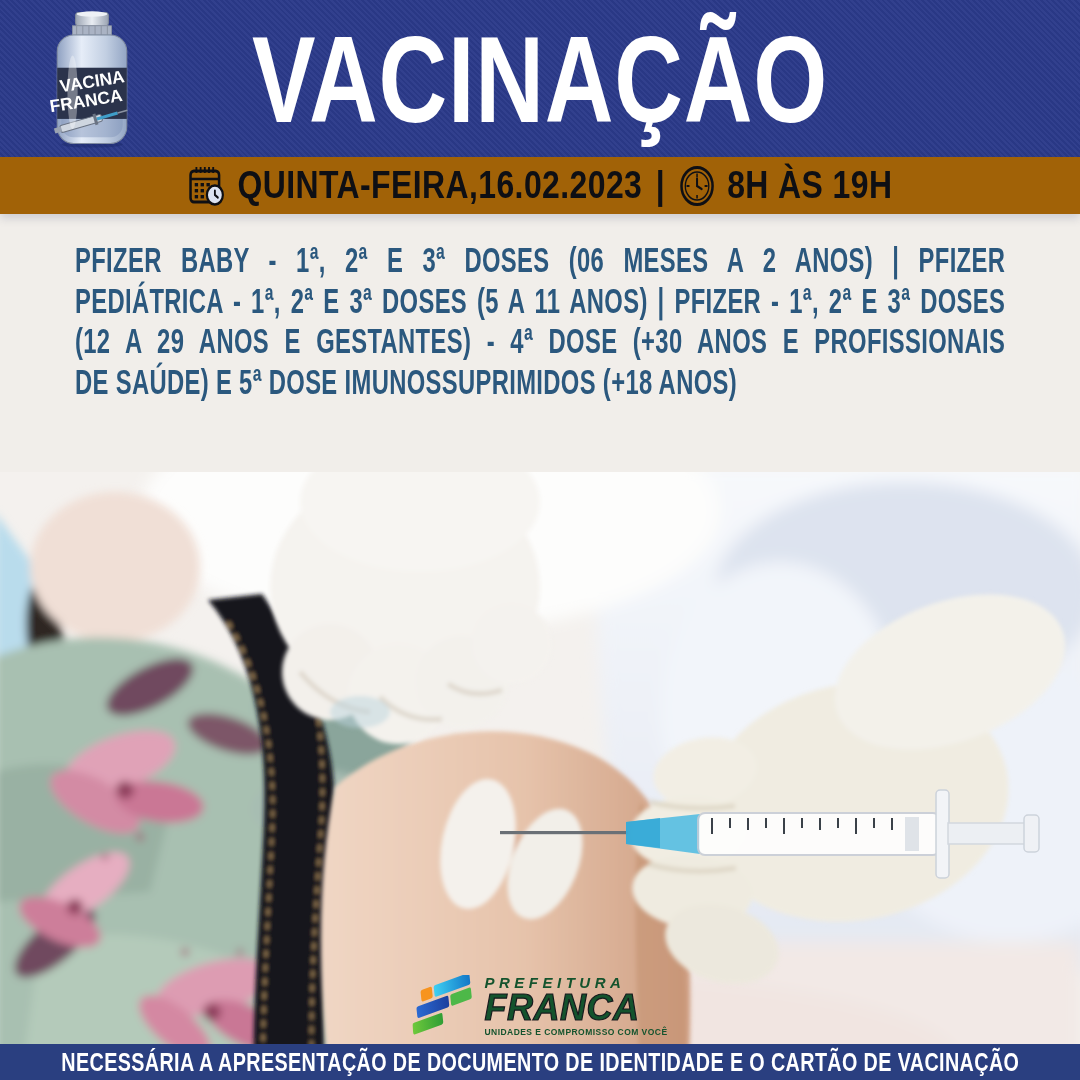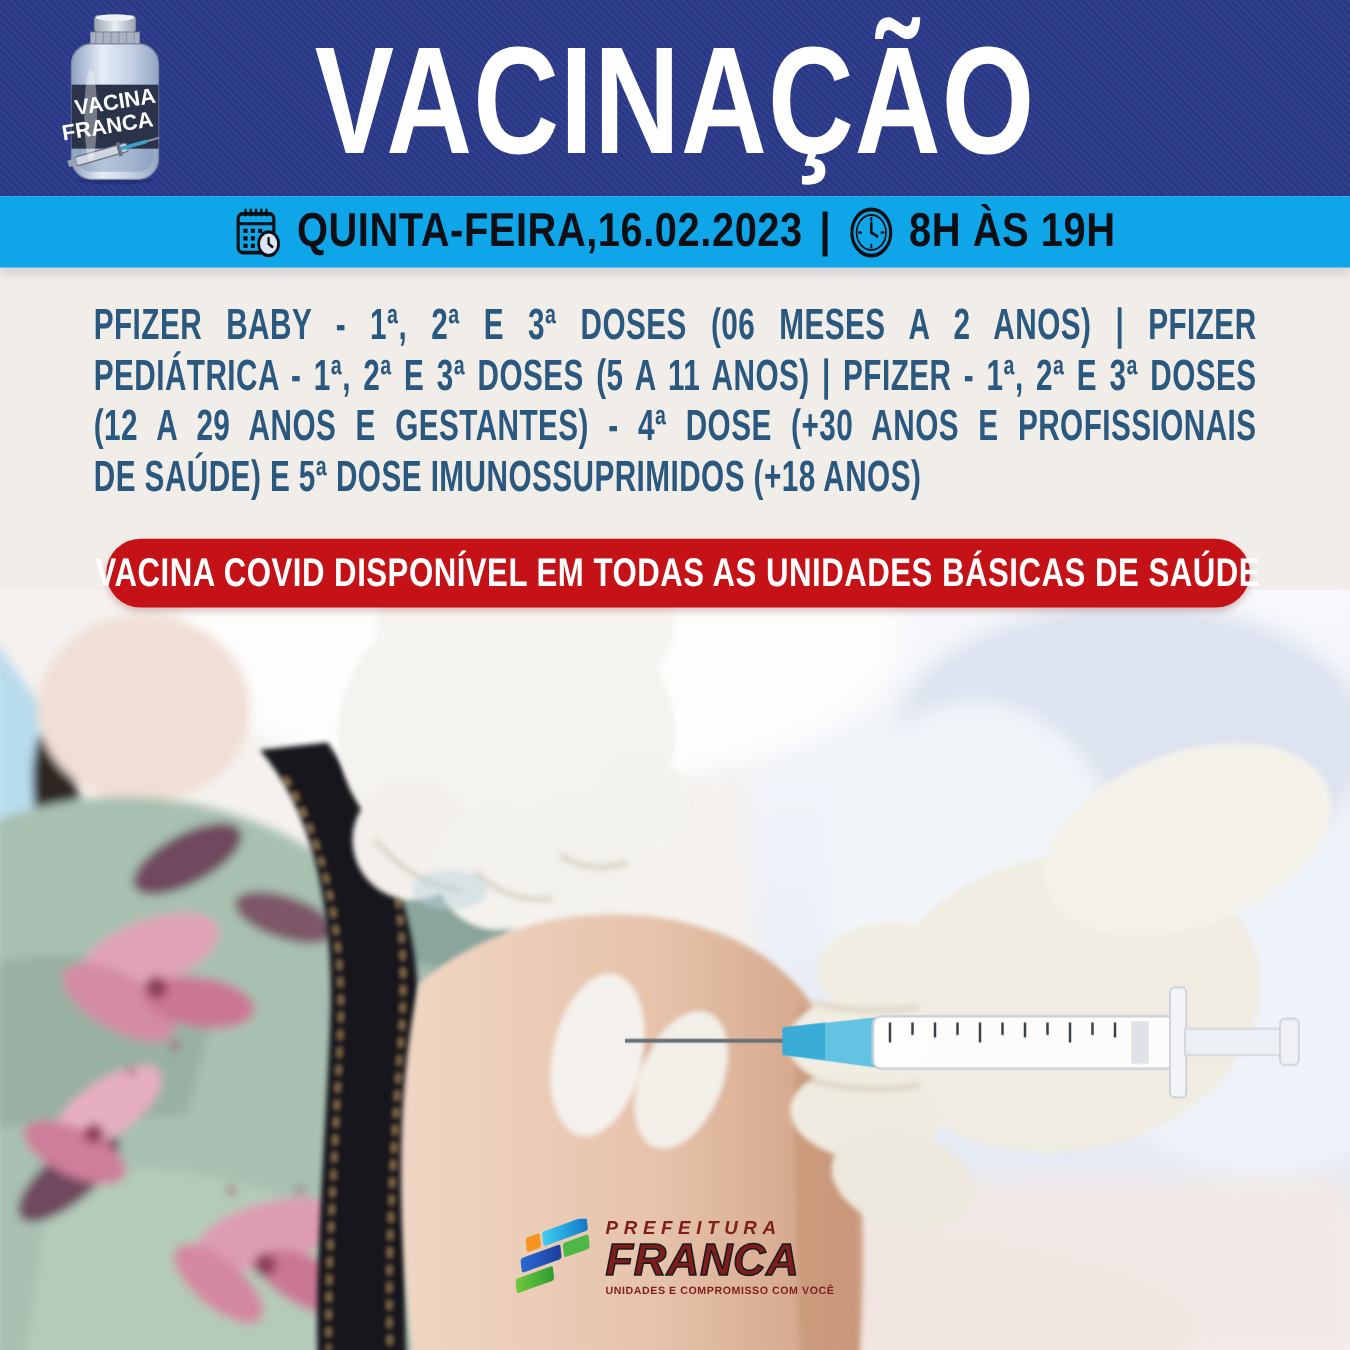--- a/index.html
+++ b/index.html
@@ -13,21 +13,21 @@
   .top-banner:after{content:"";position:absolute;inset:0;
     background:repeating-linear-gradient(45deg,rgba(255,255,255,.03) 0 2px,rgba(0,0,0,.04) 2px 4px);}
   .main-title{
     position:absolute;left:0;top:16px;width:1080px;text-align:center;
     font-size:122px;line-height:1.05;font-weight:bold;color:#ffffff;
     letter-spacing:1px;transform:scaleX(0.78);z-index:2;
   }
   .vial{position:absolute;left:48px;top:10px;width:88px;height:138px;z-index:3;}
   
   .date-bar{
-    position:absolute;left:0;top:157px;width:1080px;height:57px;background:#0ea5e9;
+    position:absolute;left:0;top:157px;width:1080px;height:57px;background:#a16207;
     display:flex;align-items:center;justify-content:center;
     box-shadow:0 4px 9px rgba(40,50,90,.18);z-index:2;
   }
   .date-row{display:flex;align-items:center;gap:14px;transform:scaleX(0.84);}
   .date-text,.pipe,.hours-text{font-size:38px;font-weight:bold;color:#0e0f14;letter-spacing:.5px;white-space:nowrap;}
   .pipe{margin:0 2px;}
   
   .doses{
     position:absolute;left:75px;top:240px;width:1368px;
     transform:scaleX(0.68);transform-origin:left top;
@@ -43,21 +43,21 @@
   }
   .pill span{font-size:32px;font-weight:bold;color:#ffffff;white-space:nowrap;
     transform:scaleX(0.78);letter-spacing:.5px;}
   
   .photo{position:absolute;left:0;top:472px;width:1080px;height:608px;}
   
   .franca-logo{
     position:absolute;left:50%;top:974px;transform:translateX(-50%);
     display:flex;align-items:center;gap:10px;z-index:3;
   }
-  .fl-text{display:flex;flex-direction:column;align-items:flex-start;color:#7f1d1d;}
+  .fl-text{display:flex;flex-direction:column;align-items:flex-start;color:#14532d;}
   .fl-pref{font-size:15px;font-weight:bold;font-style:italic;letter-spacing:4.5px;}
   .fl-name{font-size:36px;font-weight:bold;font-style:italic;line-height:.95;
     letter-spacing:.5px;-webkit-text-stroke:1.2px #17191d;}
   .fl-tag{font-size:8.5px;font-weight:bold;letter-spacing:.45px;white-space:nowrap;margin-top:2px;}
   
   .bottom-bar{
     position:absolute;left:0;top:1044px;width:1080px;height:36px;background:#2a3f80;
     display:flex;align-items:center;justify-content:center;z-index:4;
   }
   .bottom-bar span{color:#fff;font-weight:bold;font-size:26px;white-space:nowrap;
@@ -142,23 +142,20 @@
     </div>
   </div>
 
   <div class="doses">
     <div class="dline">PFIZER BABY - 1ª, 2ª E 3ª DOSES (06 MESES A 2 ANOS) | PFIZER</div>
     <div class="dline">PEDIÁTRICA - 1ª, 2ª E 3ª DOSES (5 A 11 ANOS) | PFIZER - 1ª, 2ª E 3ª DOSES</div>
     <div class="dline">(12 A 29 ANOS E GESTANTES) - 4ª DOSE (+30 ANOS E PROFISSIONAIS</div>
     <div class="dline">DE SAÚDE) E 5ª DOSE IMUNOSSUPRIMIDOS (+18 ANOS)</div>
   </div>
 
-  <div class="pill">
-    <span>VACINA COVID DISPONÍVEL EM TODAS AS UNIDADES BÁSICAS DE SAÚDE</span>
-  </div>
 
   <svg class="photo" viewBox="0 0 1080 608" preserveAspectRatio="none">
     <defs>
       <linearGradient id="armGrad" x1="0" y1="0" x2="1" y2="0">
         <stop offset="0" stop-color="#f0d6c4"></stop>
           <stop offset="0.55" stop-color="#e6c3ab"></stop>
           <stop offset="1" stop-color="#cf9f83"></stop>
       </linearGradient>
       <linearGradient id="coatGrad" x1="0" y1="0" x2="0" y2="1">
         <stop offset="0" stop-color="#f7f9fc"></stop>
@@ -316,14 +313,17 @@
         <rect x="-2" y="46" width="32" height="12" rx="2" fill="url(#grG)"></rect>
       </g>
     </svg>
     <div class="fl-text">
       <span class="fl-pref">PREFEITURA</span>
       <span class="fl-name">FRANCA</span>
       <span class="fl-tag">UNIDADES E COMPROMISSO COM VOCÊ</span>
     </div>
   </div>
 
+  <div class="bottom-bar">
+    <span>NECESSÁRIA A APRESENTAÇÃO DE DOCUMENTO DE IDENTIDADE E O CARTÃO DE VACINAÇÃO</span>
+  </div>
 
 </div>
 
 </body></html>

